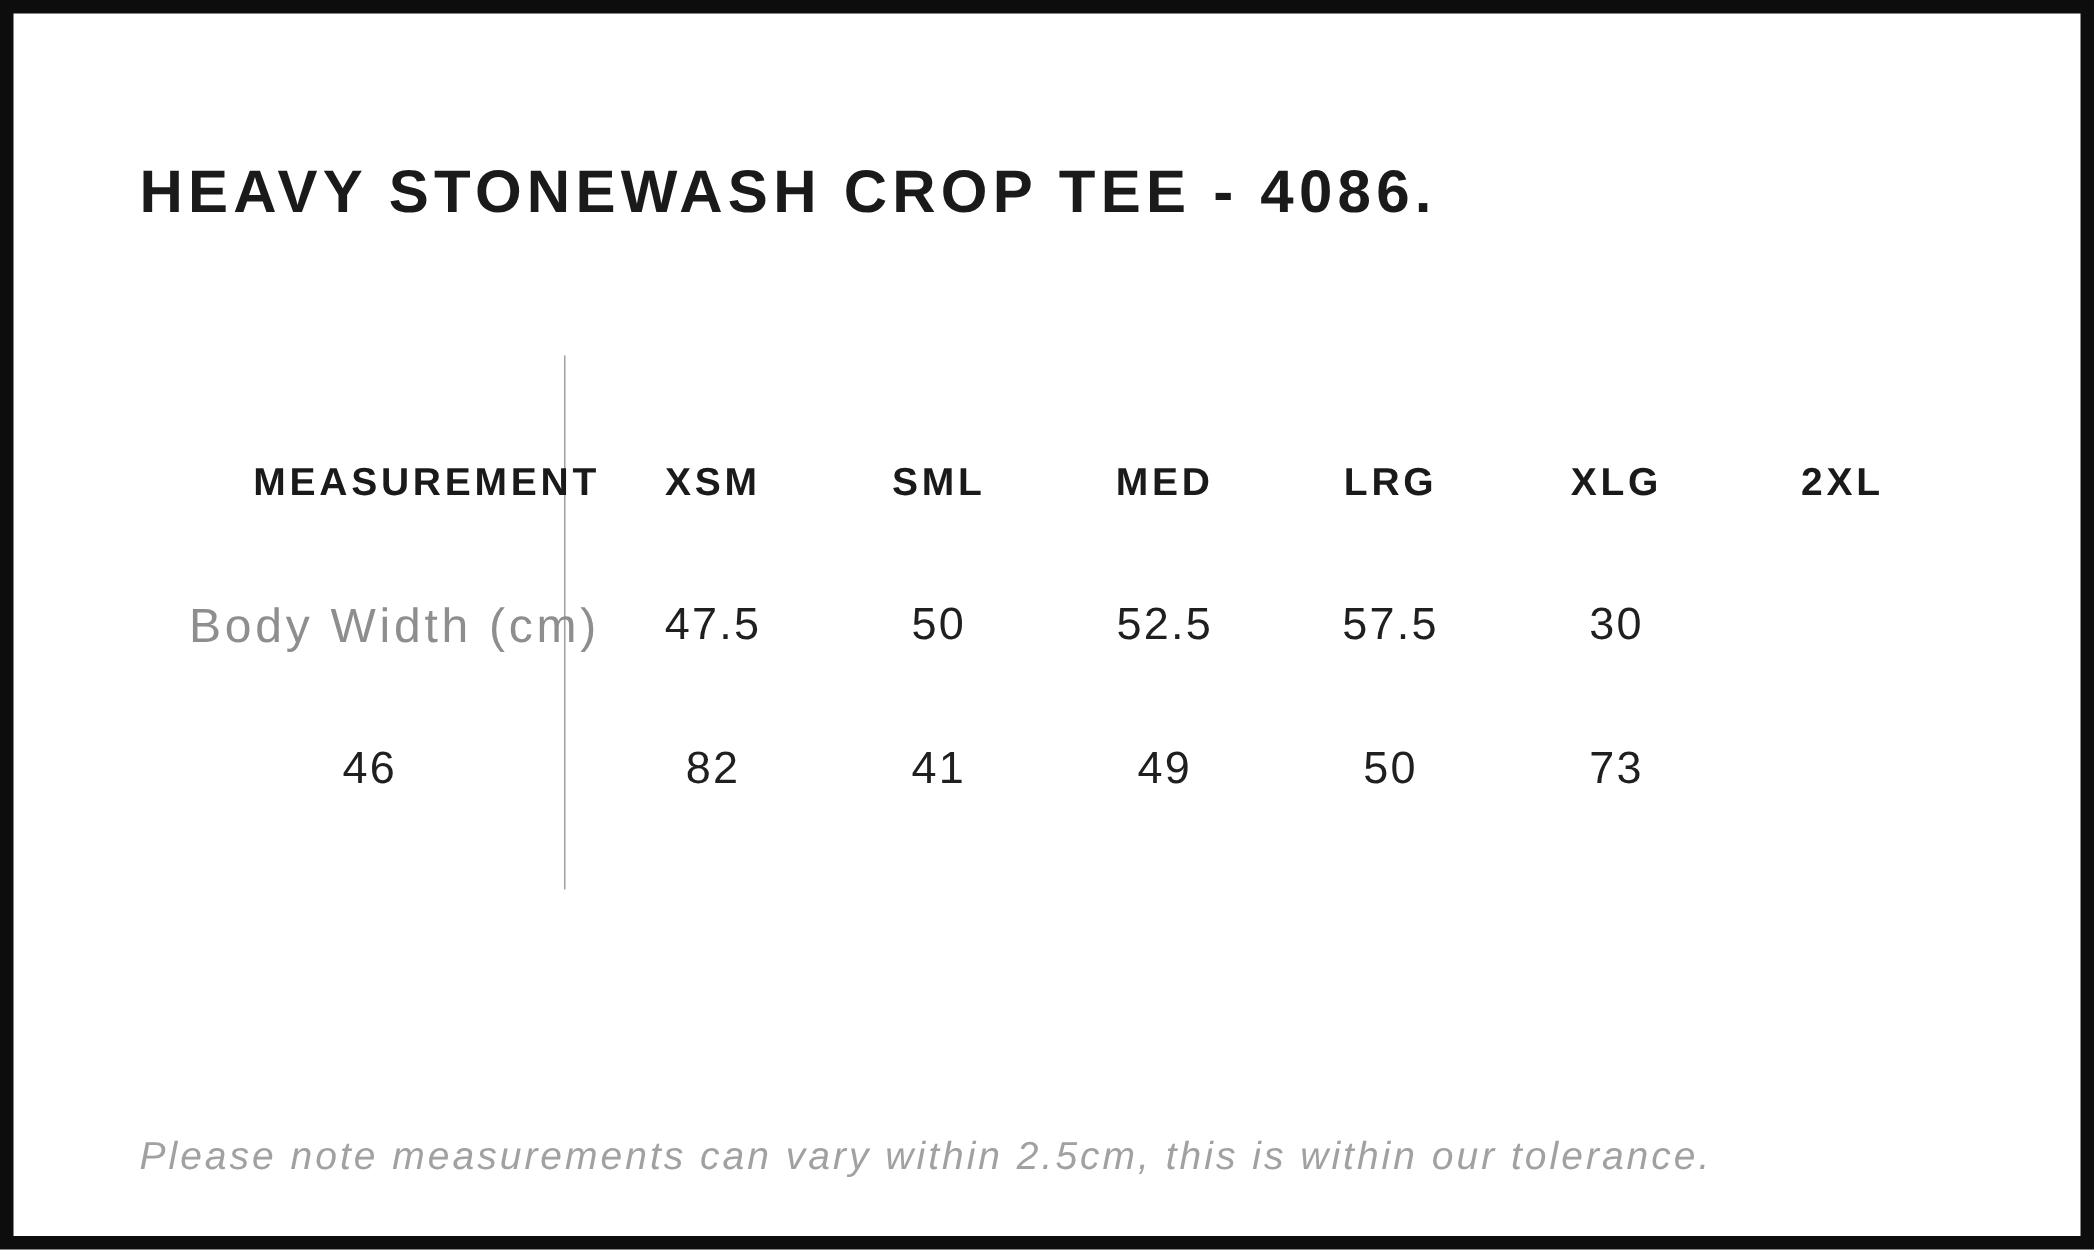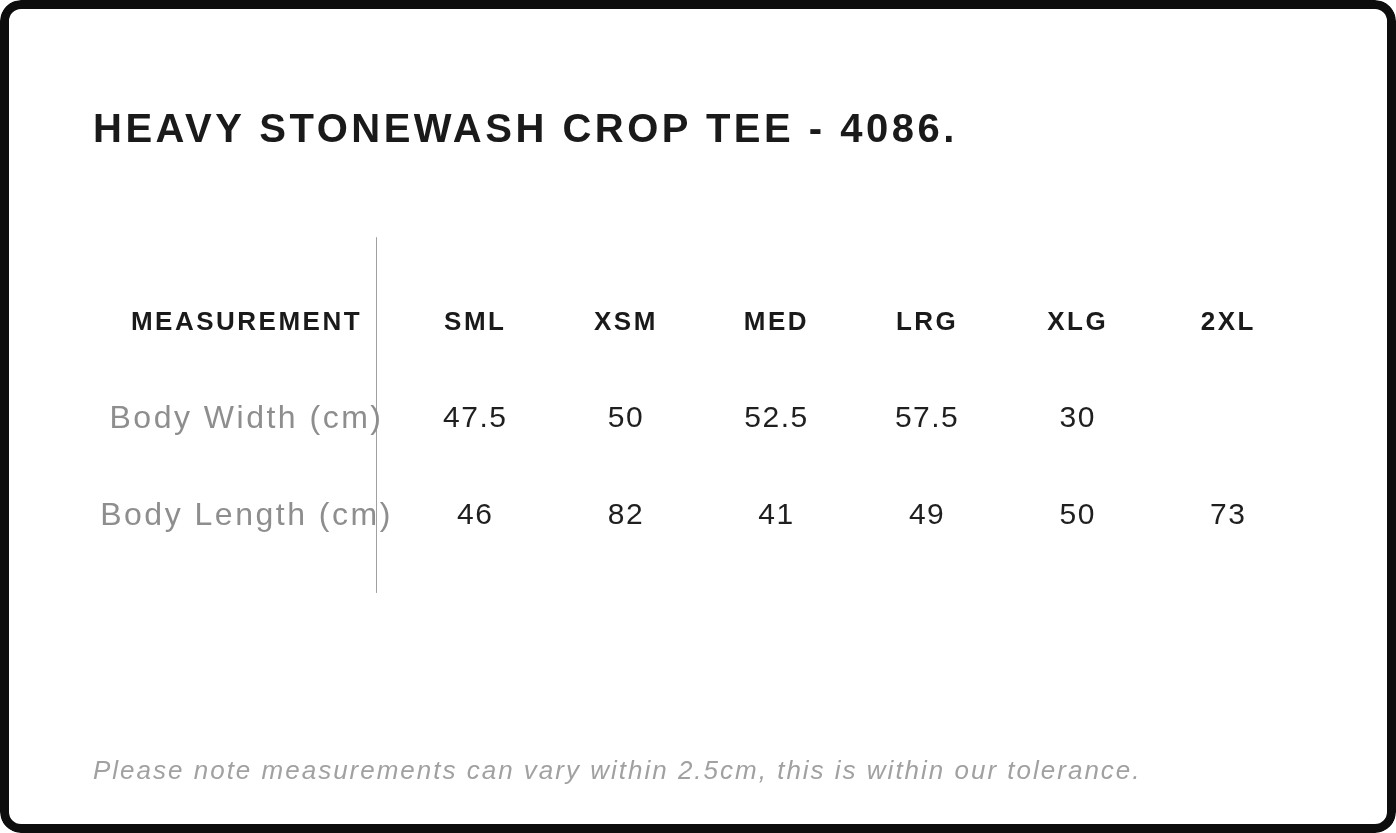--- a/index.html
+++ b/index.html
@@ -1,15 +1,15 @@
 <!DOCTYPE html>
 <html><head>
 <meta charset="utf-8">
 <style>
-  * { margin: 0; padding: 0; box-sizing: border-box; border-radius: 21px; }
+  * { margin: 0; padding: 0; box-sizing: border-box; }
   html, body { background: #ffffff; }
   body {
     font-family: "Liberation Sans", "DejaVu Sans", sans-serif;
     width: 1396px;
     height: 833px;
     overflow: hidden;
   }
   .sheet {
     position: relative;
     width: 1396px;
@@ -43,21 +43,21 @@
     width: 1211px;
   }
   .row {
     display: grid;
     grid-template-columns: 307px repeat(6, 150.6px);
     align-items: center;
   }
   .header-row { margin-bottom: 61px; }
   .data-row   { margin-bottom: 58px; }
   .cell { line-height: 1.2; white-space: nowrap; }
-  .label-cell { text-align: center; }
+  .label-cell { text-align: right; }
   .size-cell  { text-align: center; }
   .header-cell {
     font-size: 26px;
     font-weight: 700;
     letter-spacing: 2.5px;
     color: #1a1a1a;
   }
   .row-label {
     font-size: 32px;
     font-weight: 400;
@@ -89,39 +89,38 @@
 <div class="sheet">
 
   <h1 class="title">HEAVY STONEWASH CROP TEE - 4086.</h1>
 
   <div class="divider"></div>
 
   <div class="chart">
 
     <div class="row header-row">
       <div class="cell label-cell header-cell">MEASUREMENT</div>
+      <div class="cell size-cell header-cell">XSM</div>
       <div class="cell size-cell header-cell">SML</div>
-      <div class="cell size-cell header-cell">XSM</div>
       <div class="cell size-cell header-cell">MED</div>
       <div class="cell size-cell header-cell">LRG</div>
       <div class="cell size-cell header-cell">XLG</div>
       <div class="cell size-cell header-cell">2XL</div>
     </div>
 
     <div class="row data-row">
       <div class="cell label-cell row-label">Body Width (cm)</div>
       <div class="cell size-cell value">47.5</div>
       <div class="cell size-cell value">50</div>
       <div class="cell size-cell value">52.5</div>
       <div class="cell size-cell value">57.5</div>
       <div class="cell size-cell value">30</div>
     </div>
 
     <div class="row data-row">
-      <div class="cell label-cell row-label">Body Length (cm)</div>
       <div class="cell size-cell value">46</div>
       <div class="cell size-cell value">82</div>
       <div class="cell size-cell value">41</div>
       <div class="cell size-cell value">49</div>
       <div class="cell size-cell value">50</div>
       <div class="cell size-cell value">73</div>
     </div>
 
   </div>
 

